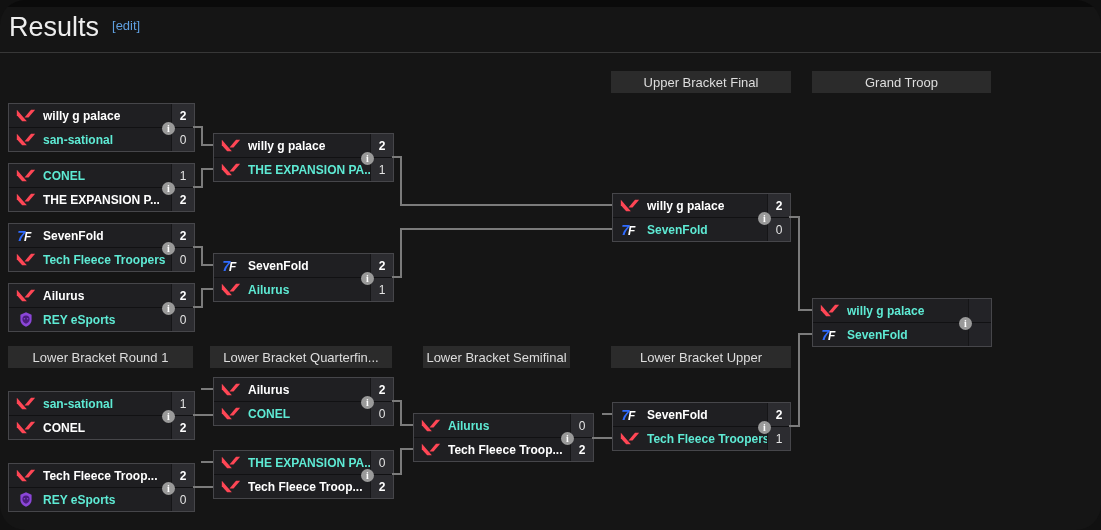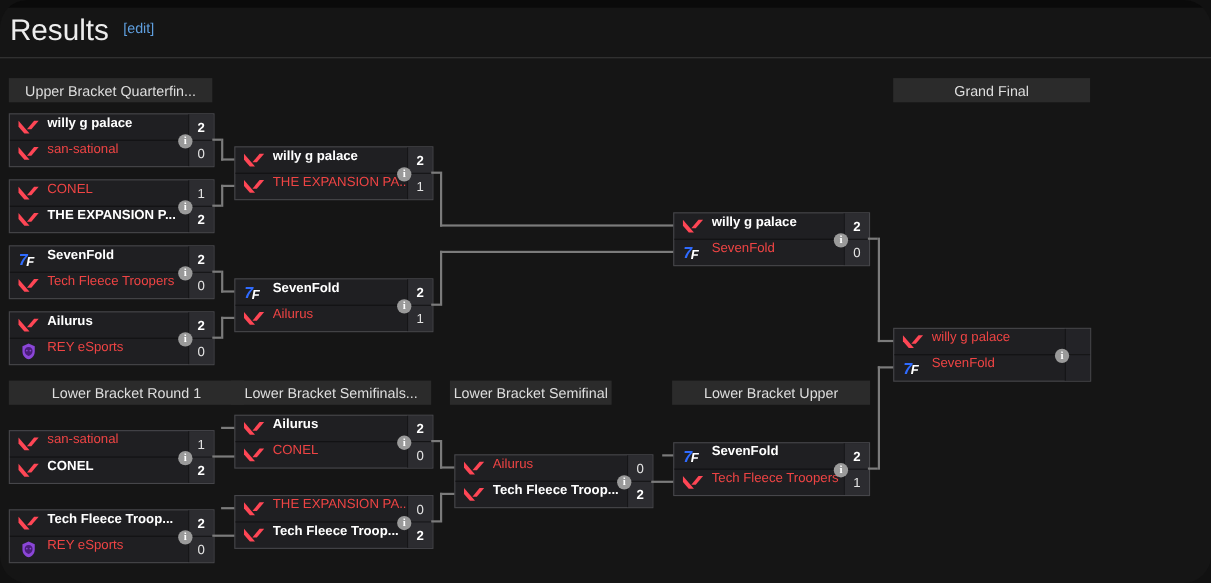--- a/index.html
+++ b/index.html
@@ -8,24 +8,24 @@
   .topbar{position:absolute;left:0;top:0;width:100%;height:7px;background:#0a0a0a;}
   .title-wrap{position:absolute;left:9px;top:12px;white-space:nowrap;}
   .title{font-size:27px;color:#ededed;}
   .edit{font-size:13px;color:#5f9fdf;margin-left:13px;vertical-align:6px;}
   .sep{position:absolute;left:0;top:52px;width:1101px;height:1px;background:#373737;}
 
   .rhead{position:absolute;height:22px;background:#2b2b2b;color:#dedede;font-size:13px;
          display:flex;align-items:center;justify-content:center;white-space:nowrap;overflow:hidden;}
 
   .match{position:absolute;background:#1f1f22;border:1px solid #46464a;}
-  .mrow{display:flex;height:23px;}
+  .mrow{display:flex;height:23px;align-items:center;}
   .mrow + .mrow{border-top:1px solid #111113;}
   .ticon{flex:0 0 34px;display:flex;justify-content:center;align-items:center;}
-  .tname{flex:1;font-size:12px;color:#ef4444;white-space:nowrap;overflow:hidden;}
+  .tname{flex:1;font-size:12px;color:#5eead4;white-space:nowrap;overflow:hidden;font-weight:bold;}
   .tscore{flex:0 0 22px;align-self:stretch;background:#2c2c30;border-left:1px solid #151517;
           display:flex;align-items:center;justify-content:center;font-size:12px;color:#e4e4e4;}
   .mrow.w .tname{font-weight:bold;color:#ffffff;}
   .mrow.w .tscore{font-weight:bold;color:#ffffff;}
   .gfbox .tscore{background:#232327;}
 
   .info{position:absolute;right:19px;top:18px;width:13px;height:13px;border-radius:50%;
         background:#9a9a9a;z-index:2;display:flex;align-items:center;justify-content:center;}
   .info::before{content:"i";color:#fff;font:bold 10px "Liberation Serif",serif;line-height:1;}
 
@@ -55,25 +55,25 @@
 </svg>
 
 <div class="stage">
   <div class="topbar"></div>
 
   <div class="title-wrap">
     <span class="title">Results</span><span class="edit">[edit]</span>
   </div>
   <div class="sep"></div>
 
-  <div class="rhead" style="left:8px;top:71px;width:185px">Upper Bracket Quarterfin...</div>
-  <div class="rhead" style="left:812px;top:71px;width:179px">Grand Final</div>
-  <div class="rhead" style="left:8px;top:346px;width:214px">Lower Bracket Round 1</div>
-  <div class="rhead" style="left:210px;top:346px;width:182px">Lower Bracket Semifinals...</div>
-  <div class="rhead" style="left:409px;top:346px;width:147px">Lower Bracket Semifinal</div>
+  <div class="rhead" style="left:611px;top:71px;width:180px">Upper Bracket Final</div>
+  <div class="rhead" style="left:812px;top:71px;width:179px">Grand Troop</div>
+  <div class="rhead" style="left:8px;top:346px;width:185px">Lower Bracket Round 1</div>
+  <div class="rhead" style="left:210px;top:346px;width:182px">Lower Bracket Quarterfin...</div>
+  <div class="rhead" style="left:423px;top:346px;width:147px">Lower Bracket Semifinal</div>
   <div class="rhead" style="left:611px;top:346px;width:180px">Lower Bracket Upper</div>
 
   <div class="match" style="left:8px;top:103px;width:185px">
     <div class="mrow w">
       <span class="ticon">
           <svg width="20" height="15" viewBox="0 0 24 18">
             <use href="#ic-val"></use>
           </svg>
         </span>
       <span class="tname">willy g palace</span>

